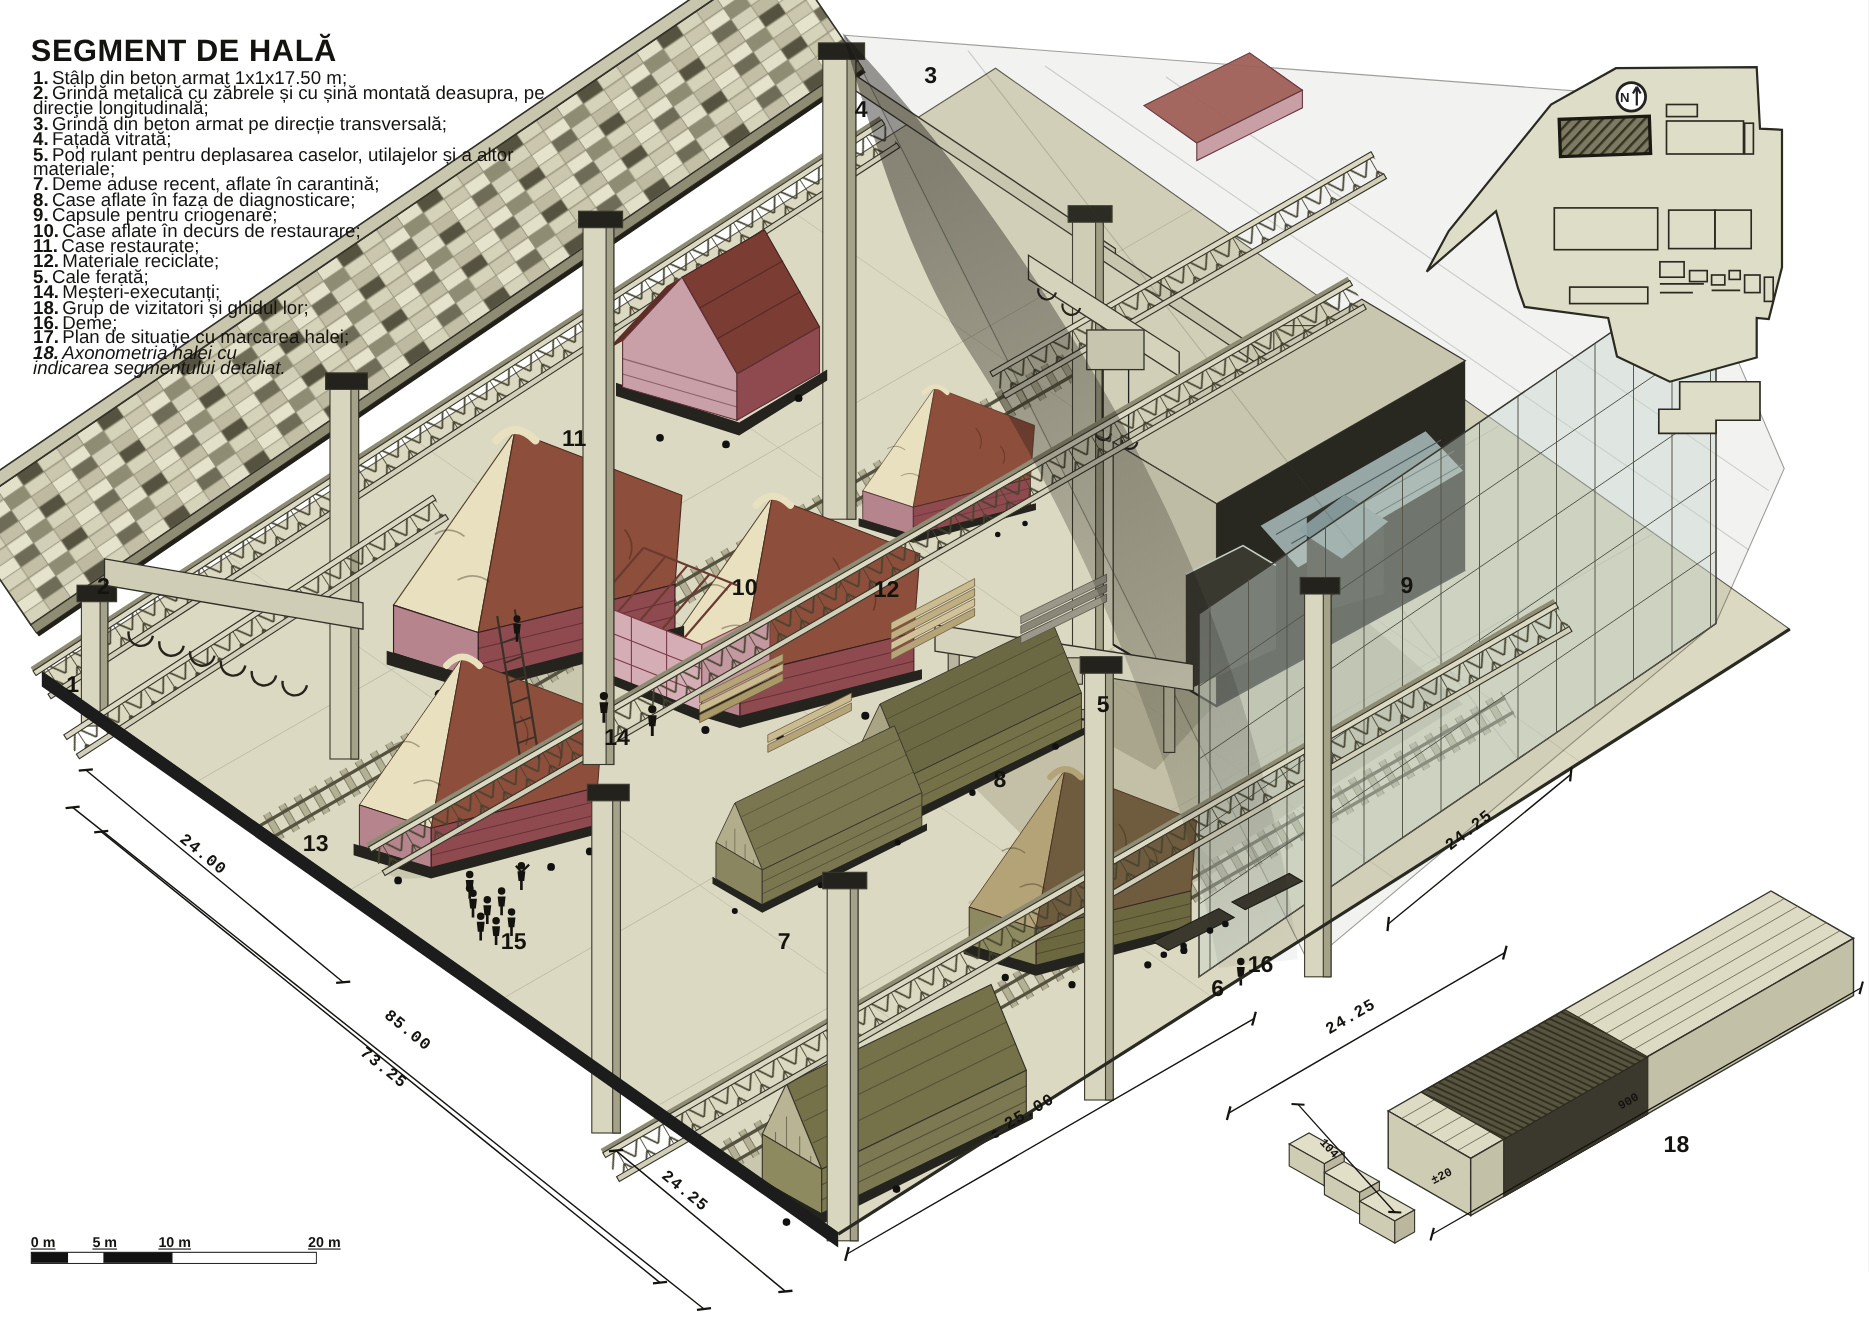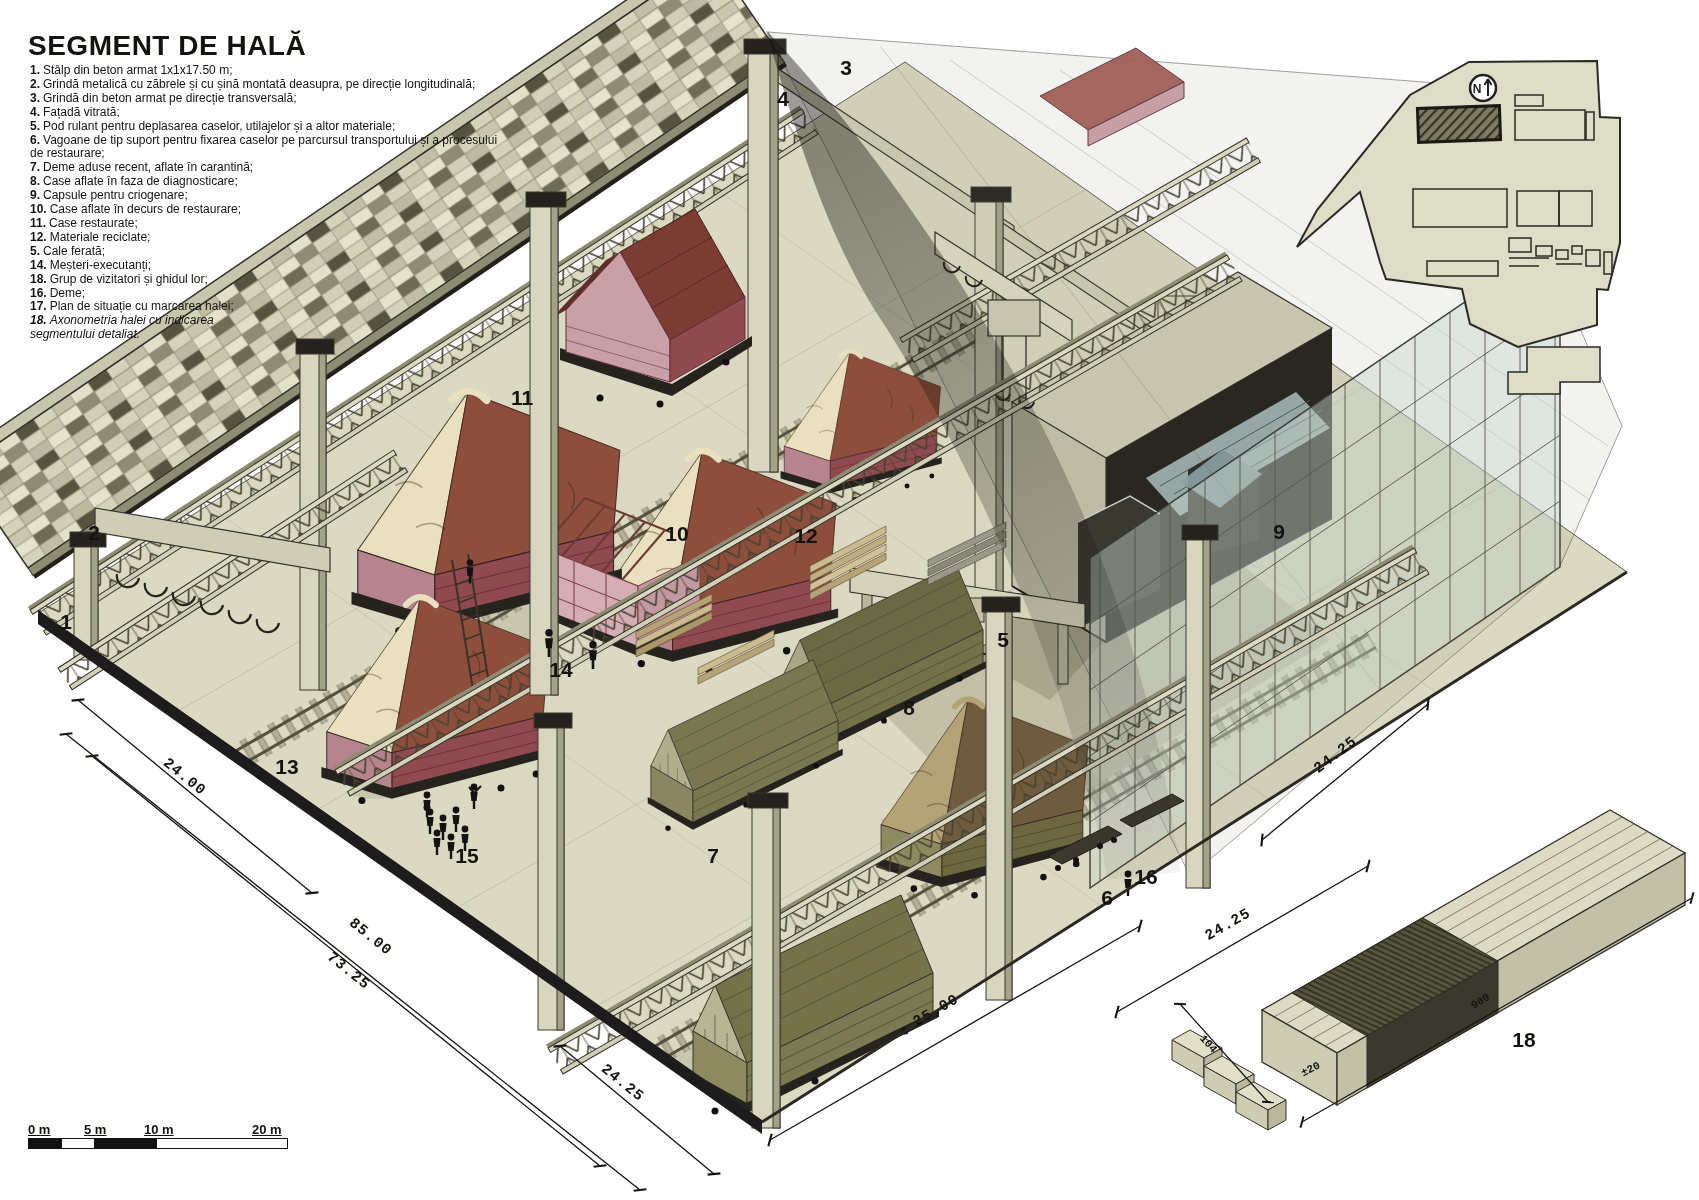--- a/index.html
+++ b/index.html
@@ -1,20 +1,20 @@
 <!DOCTYPE html>
 <html><head>
 <meta charset="utf-8">
 <style>
   html,body{margin:0;padding:0;background:#888;}
   .page{position:relative;width:1699px;height:1200px;background:#ffffff;overflow:hidden;
         font-family:"Liberation Sans", sans-serif;color:#151310;}
   .page svg{position:absolute;left:0;top:0;}
   .title{position:absolute;left:28px;top:14px;font-size:28px;font-weight:800;letter-spacing:.5px;margin-top:16px;}
-  .legend{position:absolute;left:30px;top:64px;width:468px;font-size:12px;line-height:13.9px;}
+  .legend{position:absolute;left:30px;top:64px;width:468px;font-size:17px;line-height:13.9px;}
   .legend .li{margin:0;}
   .legend .li.narrow{width:242px;font-style:italic;}
   .legend .n{font-weight:700;margin-right:3px;}
   .scalebar{position:absolute;left:28px;top:1122px;width:300px;height:34px;}
   .scalebar .lbl{position:absolute;top:0;font-size:13px;font-weight:700;text-decoration:underline;}
   .scalebar .bar{position:absolute;top:16px;left:0;height:9px;border:1px solid #111;display:flex;width:258px;}
   .scalebar .seg{height:100%;}
   .co{font-family:"Liberation Sans",sans-serif;font-weight:700;font-size:21px;fill:#15130f;}
   .dim{font-family:"Liberation Mono",monospace;font-weight:700;font-size:15px;fill:#15130f;letter-spacing:1px;}
   .dimsm{font-family:"Liberation Mono",monospace;font-weight:700;font-size:11px;fill:#15130f;}
@@ -456,40 +456,39 @@
 </svg>
 
 <div class="title">SEGMENT DE HALĂ</div>
 
 <div class="legend">
   <div class="li"><span class="n">1.</span><span>Stâlp din beton armat 1x1x17.50 m;</span></div>
   <div class="li"><span class="n">2.</span><span>Grindă metalică cu zăbrele și cu șină montată deasupra, pe direcție longitudinală;</span></div>
   <div class="li"><span class="n">3.</span><span>Grindă din beton armat pe direcție transversală;</span></div>
   <div class="li"><span class="n">4.</span><span>Fațadă vitrată;</span></div>
   <div class="li"><span class="n">5.</span><span>Pod rulant pentru deplasarea caselor, utilajelor și a altor materiale;</span></div>
-  <div class="li"><span class="n">6.</span><span>Vagoane de tip suport pentru fixarea caselor pe parcursul transportului și a procesului de restaurare;</span></div>
   <div class="li"><span class="n">7.</span><span>Deme aduse recent, aflate în carantină;</span></div>
   <div class="li"><span class="n">8.</span><span>Case aflate în faza de diagnosticare;</span></div>
   <div class="li"><span class="n">9.</span><span>Capsule pentru criogenare;</span></div>
   <div class="li"><span class="n">10.</span><span>Case aflate în decurs de restaurare;</span></div>
   <div class="li"><span class="n">11.</span><span>Case restaurate;</span></div>
   <div class="li"><span class="n">12.</span><span>Materiale reciclate;</span></div>
   <div class="li"><span class="n">5.</span><span>Cale ferată;</span></div>
   <div class="li"><span class="n">14.</span><span>Meșteri-executanți;</span></div>
   <div class="li"><span class="n">18.</span><span>Grup de vizitatori și ghidul lor;</span></div>
   <div class="li"><span class="n">16.</span><span>Deme;</span></div>
   <div class="li"><span class="n">17.</span><span>Plan de situație cu marcarea halei;</span></div>
   <div class="li narrow"><span class="n">18.</span><span>Axonometria halei cu indicarea segmentului detaliat.</span></div>
 </div>
 
 <div class="scalebar">
   <span class="lbl" style="left:0">0 m</span>
   <span class="lbl" style="left:56px">5 m</span>
   <span class="lbl" style="left:116px">10 m</span>
-  <span class="lbl" style="left:224px">20 m</span>
+  <span class="lbl" style="left:252px">20 m</span>
   <div class="bar">
     <div class="seg" style="width:33px;background:#111"></div>
     <div class="seg" style="width:32px;background:#fff"></div>
     <div class="seg" style="width:63px;background:#111"></div>
     <div class="seg" style="width:130px;background:#fff"></div>
   </div>
 </div>
 
 </div>
 

